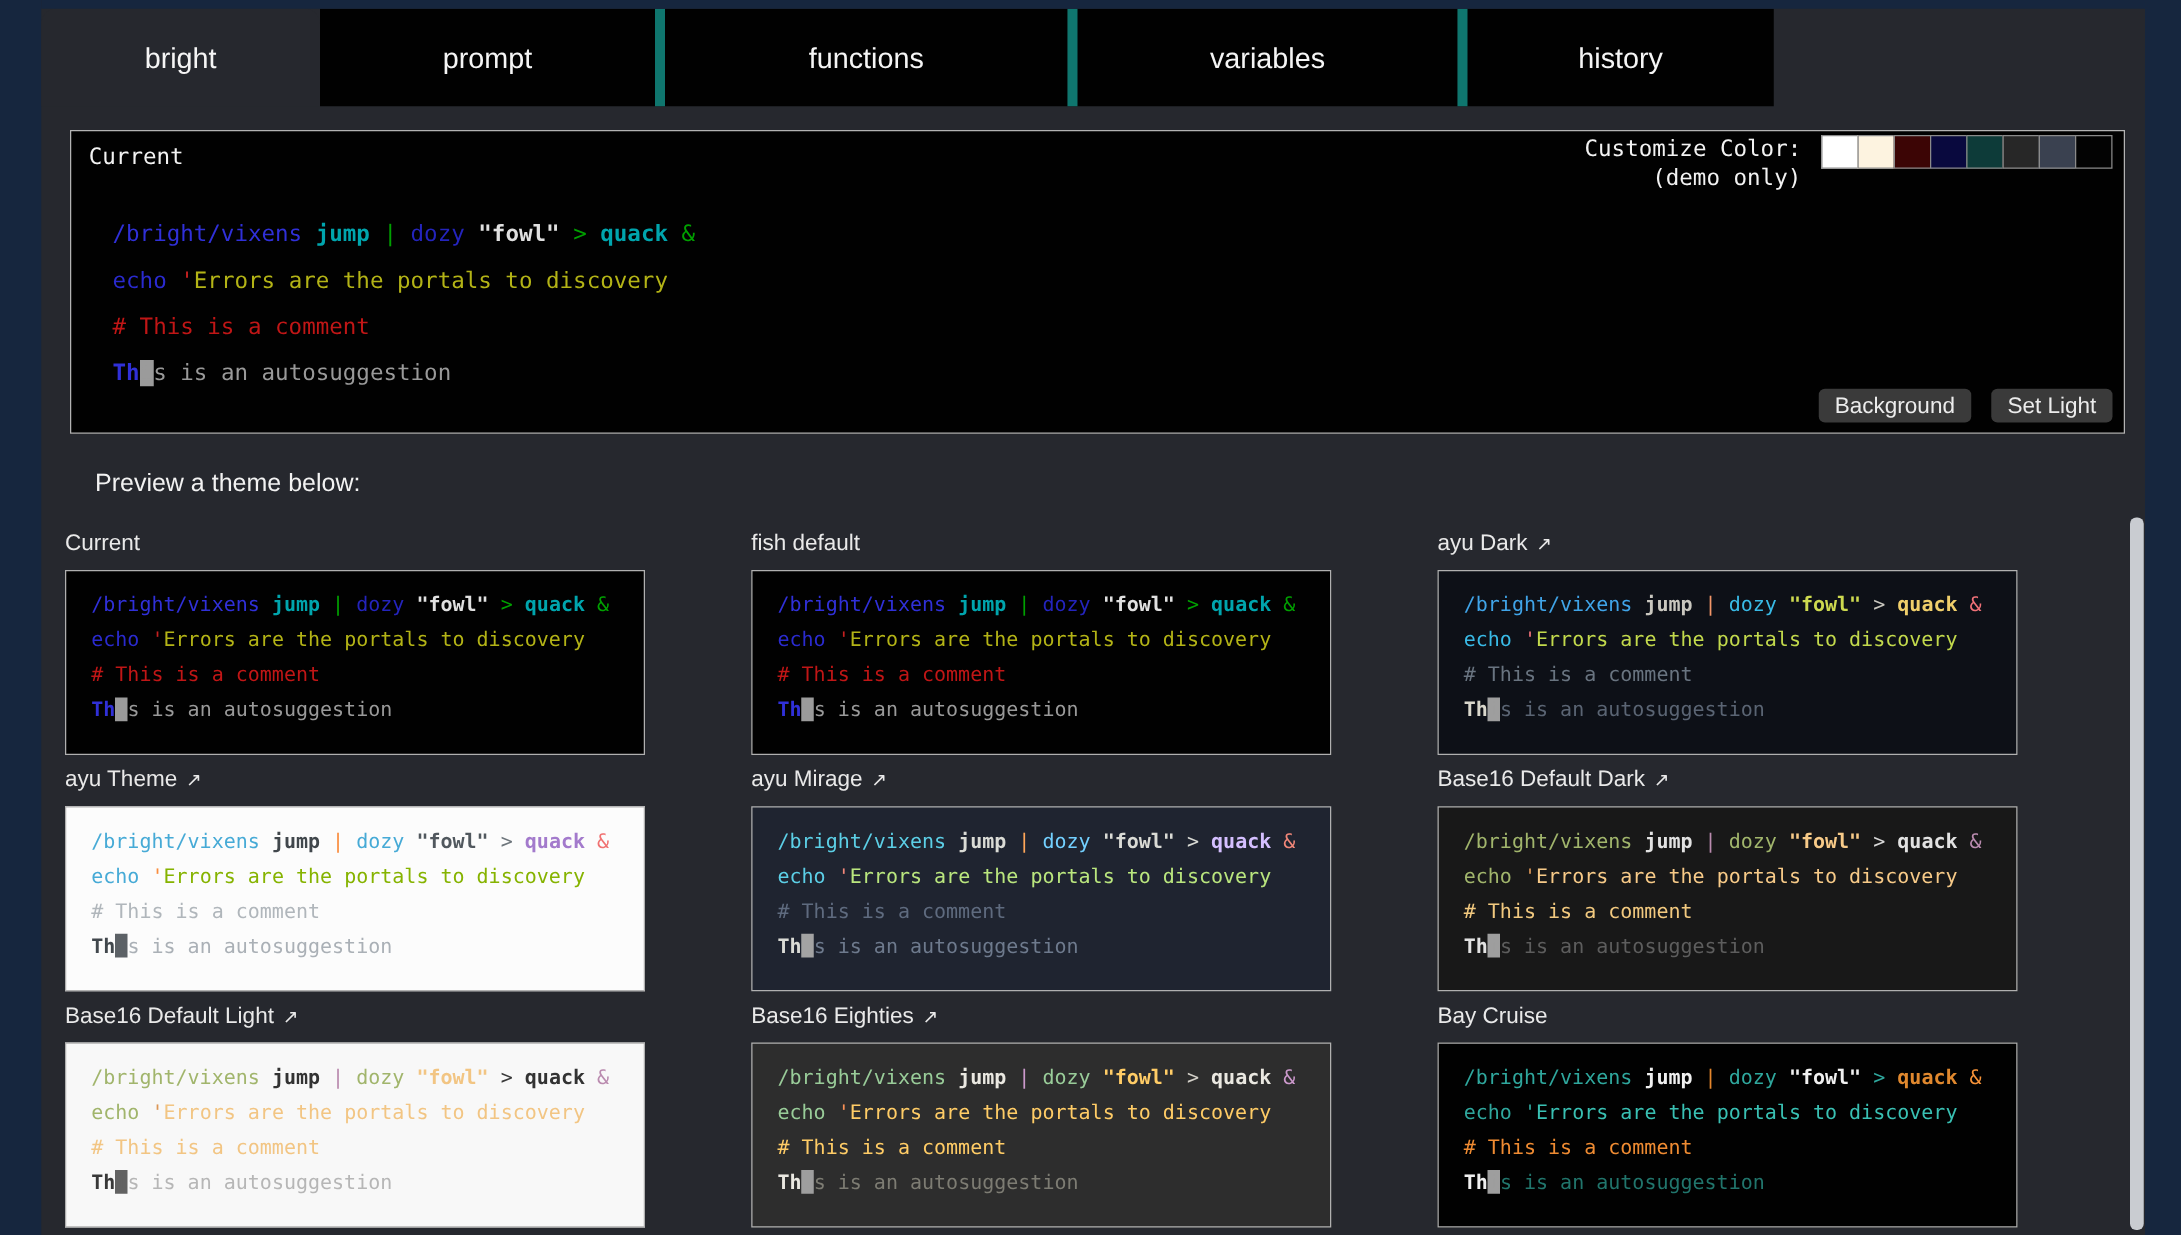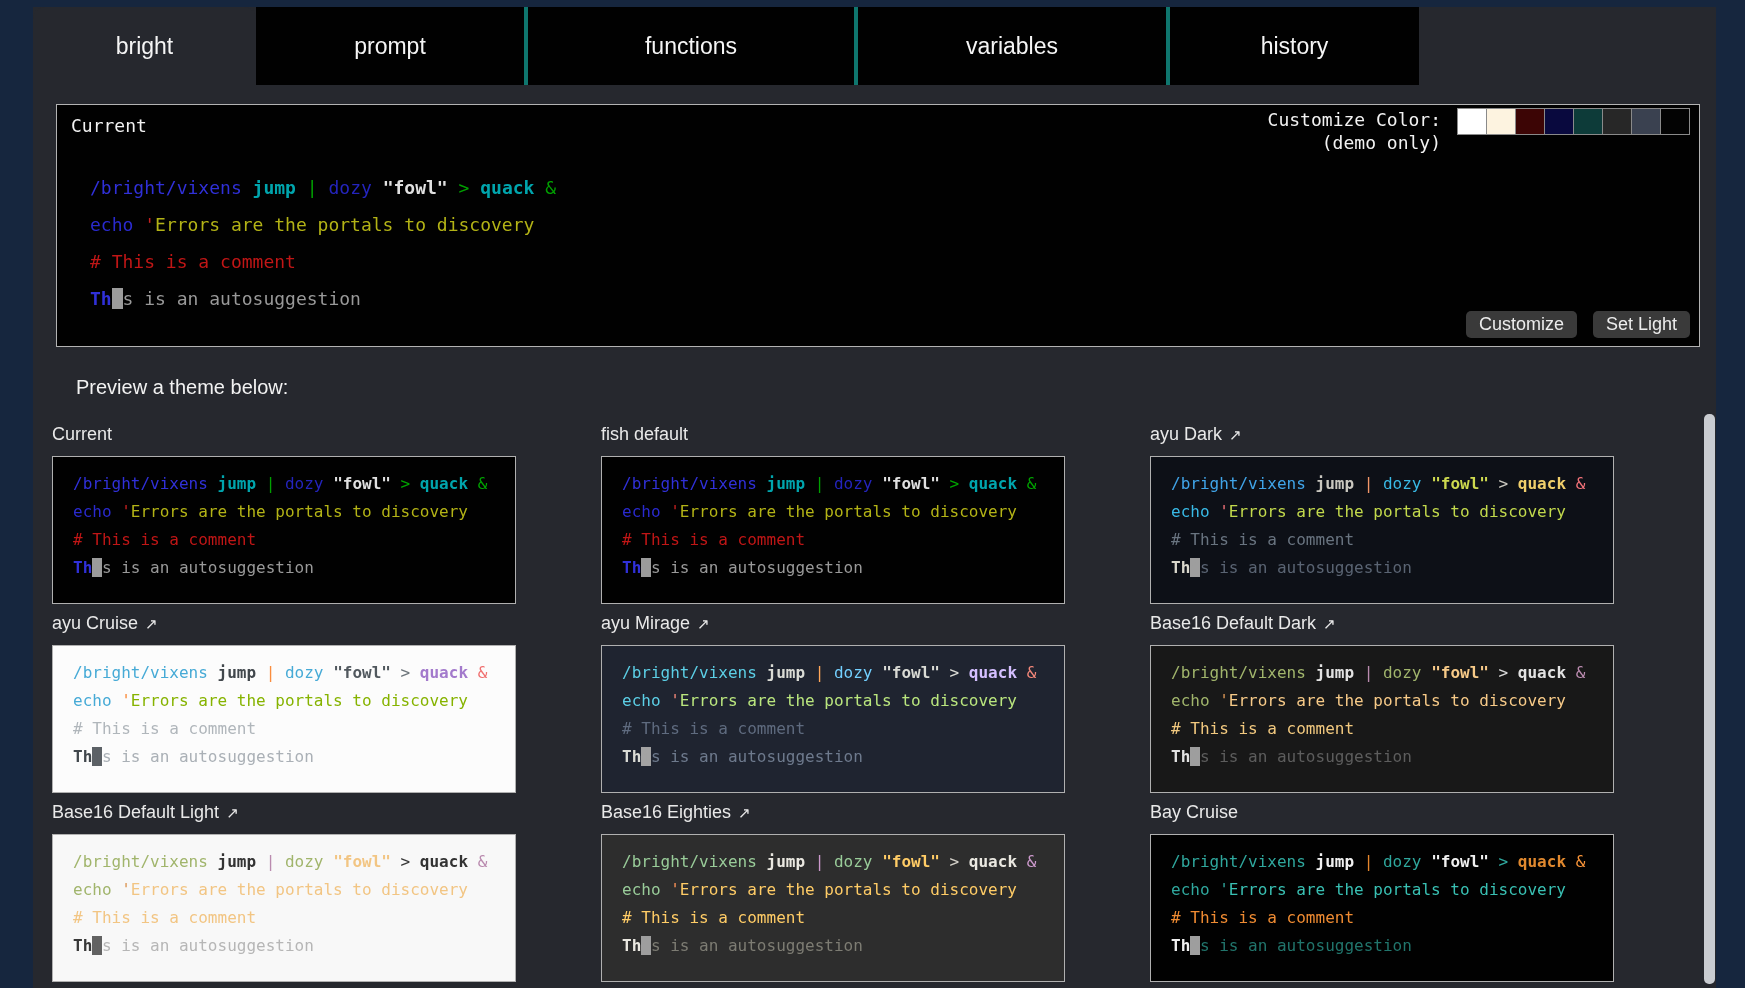--- a/index.html
+++ b/index.html
@@ -1,21 +1,21 @@
 <!DOCTYPE html>
 <html><head>
 <meta charset="utf-8">
 <style>
   *{box-sizing:border-box;margin:0;padding:0}
   body{width:1745px;height:988px;background:#16263e;font-family:"Liberation Sans",sans-serif;overflow:hidden;position:relative}
   .page{position:absolute;left:33px;top:0;width:1683px;height:988px;background:#26282e}
   .top-strip{position:absolute;left:0;top:0;width:1683px;height:7px;background:#16263e;z-index:3}
   .tabbar{position:absolute;left:0;top:7px;height:78px;display:flex;z-index:2}
   .tab{background:#010101;color:#f5f5f5;font-size:23px;display:flex;align-items:center;justify-content:center;cursor:pointer}
-  .tab+.tab{border-left:4px solid #0f766e}
+  .tab+.tab{border-left:8px solid #0f766e}
   .tab.active{background:#26282e;border-radius:12px 12px 0 0}
   .tab.active+.tab{border-left:none}
   .main-panel{position:absolute;left:23px;top:104px;width:1644px;height:243px;background:#010101;border:1px solid #b3b3b3;font-family:"DejaVu Sans Mono",monospace}
   .panel-title{position:absolute;left:14px;top:10px;color:#f2f2f2;font-size:18px}
   .bg-label{position:absolute;right:258px;top:3px;color:#f2f2f2;font-size:18px;text-align:right;line-height:23px}
   .swatches{position:absolute;right:9px;top:3px;display:flex}
   .swatch{width:30px;height:27px;border:1px solid #8a8a8a;margin-left:-1px;cursor:pointer}
   .sample{font-family:"DejaVu Sans Mono",monospace;white-space:pre}
   .main-sample{position:absolute;left:33px;top:64px;font-size:18px;line-height:37px}
   .panel-buttons{position:absolute;right:9px;bottom:8px;display:flex;gap:16px;font-family:"Liberation Sans",sans-serif}
@@ -51,41 +51,41 @@
         <div class="swatch" style="background: rgb(253, 243, 224);"></div>
         <div class="swatch" style="background: rgb(60, 5, 5);"></div>
         <div class="swatch" style="background: rgb(9, 9, 62);"></div>
         <div class="swatch" style="background: rgb(13, 59, 57);"></div>
         <div class="swatch" style="background: rgb(39, 39, 39);"></div>
         <div class="swatch" style="background: rgb(58, 65, 80);"></div>
         <div class="swatch" style="background: rgb(3, 3, 3);"></div>
       </div>
     <div class="sample main-sample"><div><span style="color: rgb(48, 48, 216);">/bright/vixens</span><span style="color: rgb(204, 204, 204);"> </span><span style="color: rgb(0, 165, 173); font-weight: bold;">jump</span><span style="color: rgb(204, 204, 204);"> </span><span style="color: rgb(0, 160, 0);">|</span><span style="color: rgb(204, 204, 204);"> </span><span style="color: rgb(36, 36, 188);">dozy</span><span style="color: rgb(204, 204, 204);"> </span><span style="color: rgb(224, 224, 224); font-weight: bold;">"fowl"</span><span style="color: rgb(204, 204, 204);"> </span><span style="color: rgb(0, 160, 0);">&gt;</span><span style="color: rgb(204, 204, 204);"> </span><span style="color: rgb(0, 165, 173); font-weight: bold;">quack</span><span style="color: rgb(204, 204, 204);"> </span><span style="color: rgb(0, 160, 0);">&amp;</span></div><div><span style="color: rgb(42, 42, 206);">echo</span><span style="color: rgb(204, 204, 204);"> </span><span style="color: rgb(196, 32, 32);">'</span><span style="color: rgb(179, 179, 22);">Errors are the portals to discovery</span></div><div><span style="color: rgb(192, 22, 22);"># This is a comment</span></div><div><span style="color: rgb(48, 48, 216); font-weight: bold;">Th</span><span style="background: rgb(155, 155, 155); color: rgb(155, 155, 155);">i</span><span style="color: rgb(153, 153, 153);">s is an autosuggestion</span></div></div>
     <div class="panel-buttons">
-      <div class="btn">Customize</div>
+      <div class="btn">Background</div>
       <div class="btn">Set Light</div>
     </div>
   </div>
 
   <div class="preview-heading">Preview a theme below:</div>
   <div class="theme-grid">
       <div>
         <div class="theme-title"><span>Current</span></div>
         <div class="theme-card sample" style="background: rgb(1, 1, 1);"><div><span style="color: rgb(48, 48, 216);">/bright/vixens</span><span style="color: rgb(204, 204, 204);"> </span><span style="color: rgb(0, 165, 173); font-weight: bold;">jump</span><span style="color: rgb(204, 204, 204);"> </span><span style="color: rgb(0, 160, 0);">|</span><span style="color: rgb(204, 204, 204);"> </span><span style="color: rgb(36, 36, 188);">dozy</span><span style="color: rgb(204, 204, 204);"> </span><span style="color: rgb(224, 224, 224); font-weight: bold;">"fowl"</span><span style="color: rgb(204, 204, 204);"> </span><span style="color: rgb(0, 160, 0);">&gt;</span><span style="color: rgb(204, 204, 204);"> </span><span style="color: rgb(0, 165, 173); font-weight: bold;">quack</span><span style="color: rgb(204, 204, 204);"> </span><span style="color: rgb(0, 160, 0);">&amp;</span></div><div><span style="color: rgb(42, 42, 206);">echo</span><span style="color: rgb(204, 204, 204);"> </span><span style="color: rgb(196, 32, 32);">'</span><span style="color: rgb(179, 179, 22);">Errors are the portals to discovery</span></div><div><span style="color: rgb(192, 22, 22);"># This is a comment</span></div><div><span style="color: rgb(48, 48, 216); font-weight: bold;">Th</span><span style="background: rgb(155, 155, 155); color: rgb(155, 155, 155);">i</span><span style="color: rgb(153, 153, 153);">s is an autosuggestion</span></div></div>
       </div>
       <div>
         <div class="theme-title"><span>fish default</span></div>
         <div class="theme-card sample" style="background: rgb(1, 1, 1);"><div><span style="color: rgb(48, 48, 216);">/bright/vixens</span><span style="color: rgb(204, 204, 204);"> </span><span style="color: rgb(0, 165, 173); font-weight: bold;">jump</span><span style="color: rgb(204, 204, 204);"> </span><span style="color: rgb(0, 160, 0);">|</span><span style="color: rgb(204, 204, 204);"> </span><span style="color: rgb(36, 36, 188);">dozy</span><span style="color: rgb(204, 204, 204);"> </span><span style="color: rgb(224, 224, 224); font-weight: bold;">"fowl"</span><span style="color: rgb(204, 204, 204);"> </span><span style="color: rgb(0, 160, 0);">&gt;</span><span style="color: rgb(204, 204, 204);"> </span><span style="color: rgb(0, 165, 173); font-weight: bold;">quack</span><span style="color: rgb(204, 204, 204);"> </span><span style="color: rgb(0, 160, 0);">&amp;</span></div><div><span style="color: rgb(42, 42, 206);">echo</span><span style="color: rgb(204, 204, 204);"> </span><span style="color: rgb(196, 32, 32);">'</span><span style="color: rgb(179, 179, 22);">Errors are the portals to discovery</span></div><div><span style="color: rgb(192, 22, 22);"># This is a comment</span></div><div><span style="color: rgb(48, 48, 216); font-weight: bold;">Th</span><span style="background: rgb(155, 155, 155); color: rgb(155, 155, 155);">i</span><span style="color: rgb(153, 153, 153);">s is an autosuggestion</span></div></div>
       </div>
       <div>
         <div class="theme-title"><span>ayu Dark</span><span class="ext">↗</span></div>
         <div class="theme-card sample" style="background: rgb(13, 16, 23);"><div><span style="color: rgb(64, 164, 232);">/bright/vixens</span><span style="color: rgb(201, 199, 191);"> </span><span style="color: rgb(201, 199, 191); font-weight: bold;">jump</span><span style="color: rgb(201, 199, 191);"> </span><span style="color: rgb(242, 150, 104);">|</span><span style="color: rgb(201, 199, 191);"> </span><span style="color: rgb(57, 186, 230);">dozy</span><span style="color: rgb(201, 199, 191);"> </span><span style="color: rgb(205, 217, 79); font-weight: bold;">"fowl"</span><span style="color: rgb(201, 199, 191);"> </span><span style="color: rgb(201, 199, 191);">&gt;</span><span style="color: rgb(201, 199, 191);"> </span><span style="color: rgb(240, 207, 107); font-weight: bold;">quack</span><span style="color: rgb(201, 199, 191);"> </span><span style="color: rgb(240, 113, 120);">&amp;</span></div><div><span style="color: rgb(57, 186, 230);">echo</span><span style="color: rgb(201, 199, 191);"> </span><span style="color: rgb(240, 113, 120);">'</span><span style="color: rgb(194, 217, 76);">Errors are the portals to discovery</span></div><div><span style="color: rgb(105, 116, 128);"># This is a comment</span></div><div><span style="color: rgb(217, 215, 204); font-weight: bold;">Th</span><span style="background: rgb(158, 158, 158); color: rgb(158, 158, 158);">i</span><span style="color: rgb(90, 100, 115);">s is an autosuggestion</span></div></div>
       </div>
       <div>
-        <div class="theme-title"><span>ayu Cruise</span><span class="ext">↗</span></div>
+        <div class="theme-title"><span>ayu Theme</span><span class="ext">↗</span></div>
         <div class="theme-card sample" style="background: rgb(252, 252, 252);"><div><span style="color: rgb(70, 170, 214);">/bright/vixens</span><span style="color: rgb(65, 71, 76);"> </span><span style="color: rgb(65, 71, 76); font-weight: bold;">jump</span><span style="color: rgb(65, 71, 76);"> </span><span style="color: rgb(250, 141, 62);">|</span><span style="color: rgb(65, 71, 76);"> </span><span style="color: rgb(70, 170, 214);">dozy</span><span style="color: rgb(65, 71, 76);"> </span><span style="color: rgb(81, 88, 94); font-weight: bold;">"fowl"</span><span style="color: rgb(65, 71, 76);"> </span><span style="color: rgb(110, 118, 124);">&gt;</span><span style="color: rgb(65, 71, 76);"> </span><span style="color: rgb(163, 122, 204); font-weight: bold;">quack</span><span style="color: rgb(65, 71, 76);"> </span><span style="color: rgb(240, 113, 113);">&amp;</span></div><div><span style="color: rgb(70, 170, 214);">echo</span><span style="color: rgb(65, 71, 76);"> </span><span style="color: rgb(250, 141, 62);">'</span><span style="color: rgb(134, 179, 0);">Errors are the portals to discovery</span></div><div><span style="color: rgb(176, 182, 187);"># This is a comment</span></div><div><span style="color: rgb(65, 71, 76); font-weight: bold;">Th</span><span style="background: rgb(92, 97, 102); color: rgb(92, 97, 102);">i</span><span style="color: rgb(170, 176, 182);">s is an autosuggestion</span></div></div>
       </div>
       <div>
         <div class="theme-title"><span>ayu Mirage</span><span class="ext">↗</span></div>
         <div class="theme-card sample" style="background: rgb(31, 36, 48);"><div><span style="color: rgb(92, 207, 230);">/bright/vixens</span><span style="color: rgb(218, 219, 213);"> </span><span style="color: rgb(218, 219, 213); font-weight: bold;">jump</span><span style="color: rgb(218, 219, 213);"> </span><span style="color: rgb(255, 167, 89);">|</span><span style="color: rgb(218, 219, 213);"> </span><span style="color: rgb(115, 208, 255);">dozy</span><span style="color: rgb(218, 219, 213);"> </span><span style="color: rgb(218, 219, 213); font-weight: bold;">"fowl"</span><span style="color: rgb(218, 219, 213);"> </span><span style="color: rgb(218, 219, 213);">&gt;</span><span style="color: rgb(218, 219, 213);"> </span><span style="color: rgb(212, 191, 255); font-weight: bold;">quack</span><span style="color: rgb(218, 219, 213);"> </span><span style="color: rgb(242, 135, 121);">&amp;</span></div><div><span style="color: rgb(92, 207, 230);">echo</span><span style="color: rgb(218, 219, 213);"> </span><span style="color: rgb(242, 135, 121);">'</span><span style="color: rgb(186, 230, 126);">Errors are the portals to discovery</span></div><div><span style="color: rgb(95, 107, 127);"># This is a comment</span></div><div><span style="color: rgb(218, 219, 213); font-weight: bold;">Th</span><span style="background: rgb(163, 163, 163); color: rgb(163, 163, 163);">i</span><span style="color: rgb(110, 122, 141);">s is an autosuggestion</span></div></div>
       </div>
       <div>
         <div class="theme-title"><span>Base16 Default Dark</span><span class="ext">↗</span></div>
         <div class="theme-card sample" style="background: rgb(24, 24, 24);"><div><span style="color: rgb(161, 181, 108);">/bright/vixens</span><span style="color: rgb(216, 216, 216);"> </span><span style="color: rgb(226, 226, 226); font-weight: bold;">jump</span><span style="color: rgb(216, 216, 216);"> </span><span style="color: rgb(186, 139, 175);">|</span><span style="color: rgb(216, 216, 216);"> </span><span style="color: rgb(161, 181, 108);">dozy</span><span style="color: rgb(216, 216, 216);"> </span><span style="color: rgb(247, 202, 136); font-weight: bold;">"fowl"</span><span style="color: rgb(216, 216, 216);"> </span><span style="color: rgb(216, 216, 216);">&gt;</span><span style="color: rgb(216, 216, 216);"> </span><span style="color: rgb(226, 226, 226); font-weight: bold;">quack</span><span style="color: rgb(216, 216, 216);"> </span><span style="color: rgb(186, 139, 175);">&amp;</span></div><div><span style="color: rgb(161, 181, 108);">echo</span><span style="color: rgb(216, 216, 216);"> </span><span style="color: rgb(220, 150, 86);">'</span><span style="color: rgb(247, 202, 136);">Errors are the portals to discovery</span></div><div><span style="color: rgb(242, 201, 127);"># This is a comment</span></div><div><span style="color: rgb(226, 226, 226); font-weight: bold;">Th</span><span style="background: rgb(158, 158, 158); color: rgb(158, 158, 158);">i</span><span style="color: rgb(93, 93, 93);">s is an autosuggestion</span></div></div>
       </div>

